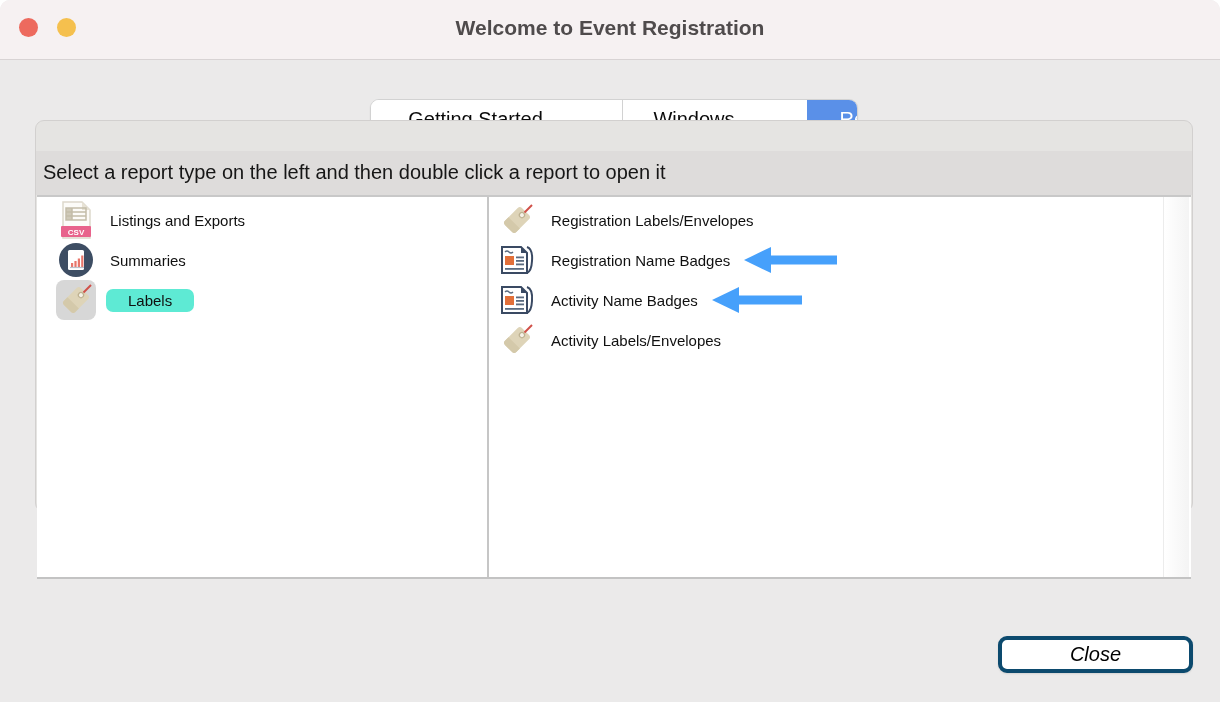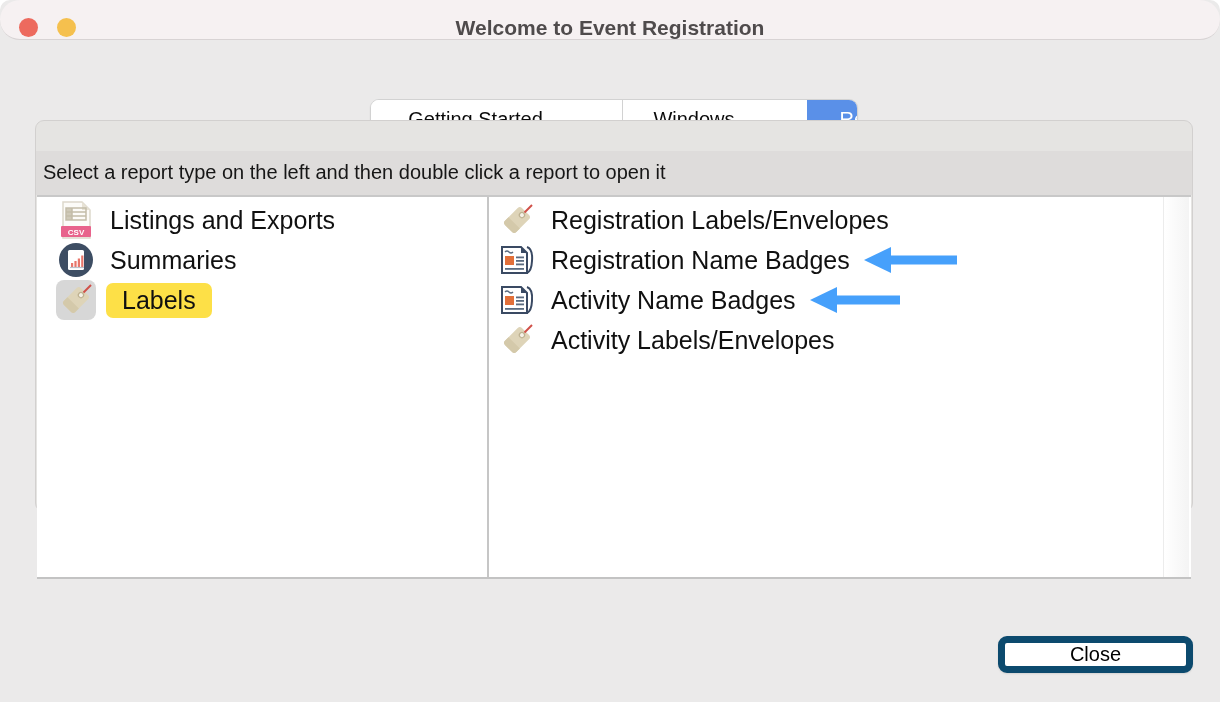--- a/index.html
+++ b/index.html
@@ -1,20 +1,20 @@
 <!DOCTYPE html>
 <html><head>
 <meta charset="utf-8">
 <style>
   * { margin:0; padding:0; box-sizing:border-box; }
   html,body { width:1220px; height:702px; background:#ffffff; font-family:"Liberation Sans", sans-serif; }
   .window { position:absolute; left:0; top:0; width:1220px; height:702px; background:#ebeaea; border-radius:10px 10px 0 0; overflow:hidden; }
 
   
-  .titlebar { position:absolute; left:0; top:0; width:100%; height:40px; background:#f6f1f2; border-bottom:1px solid #d8d3d4;border-radius:28px; }
+  .titlebar { position:absolute; left:0; top:0; width:100%; height:60px; background:#f6f1f2; border-bottom:1px solid #d8d3d4; }
   .titlebar-title { position:absolute; left:0; right:0; top:0; height:56px; line-height:56px; text-align:center; font-size:21px; font-weight:bold; color:#4f4b4c; }
   .light { position:absolute; top:18px; width:19px; height:19px; border-radius:50%; }
   .light-close { left:19px; background:#ed6a5e; }
   .light-min { left:57px; background:#f5c04e; }
 
   
   .tabbar { position:absolute; left:370px; top:99px; width:488px; height:40px; display:flex; background:#ffffff; border:1px solid #d2d2d2; border-radius:9px; overflow:hidden; box-shadow:0 1px 2px rgba(0,0,0,0.07);gap:42px; }
   .tab { flex:0 0 auto; height:100%; display:flex; align-items:center; justify-content:center; font-size:20px; color:#0b0b0b; background:#ffffff; cursor:default; }
   .tab + .tab { border-left:1px solid #d2d2d2; }
   .tab-getting { width:209px; }
@@ -32,28 +32,28 @@
   .pane-left { position:absolute; left:0; top:0; bottom:0; width:450px; }
   .pane-divider { position:absolute; left:450px; top:0; bottom:0; width:2px; background:#c6c6c6; }
   .pane-right { position:absolute; left:452px; right:2px; top:0; bottom:0; }
   .scroll-gutter { position:absolute; right:0; top:0; bottom:0; width:26px; background:linear-gradient(to right,#ffffff,#f4f4f4); border-left:1px solid #ececec; }
 
   .row { position:relative; height:40px; display:flex; align-items:center; }
   .rows { padding-top:3px; }
   .pane-left .row { padding-left:19px; }
   .pane-right .row { padding-left:8px; }
   .icon-box { width:40px; height:40px; display:flex; align-items:center; justify-content:center; border-radius:8px; flex:0 0 auto; }
-  .row-label { margin-left:14px; font-size:25px; color:#101010; white-space:nowrap; }
+  .row-label { margin-left:14px; font-size:15px; color:#101010; white-space:nowrap; }
   .row.selected .icon-box { background:#d7d7d7; }
-  .row.selected .row-label { background:#fde047; border-radius:7px; padding:3px 16px; margin-left:10px; }
+  .row.selected .row-label { background:#5eead4; border-radius:7px; padding:3px 22px; margin-left:10px; }
 
   .arrow { margin-left:14px; flex:0 0 auto; }
 
   
-  .close-btn { position:absolute; left:998px; top:636px; width:195px; height:37px; background:#ffffff; border:7px solid #0c4a6e; border-radius:9px; font-size:20px; color:#000000; box-shadow:0 1px 2px rgba(0,0,0,0.10); font-family:"Liberation Sans", sans-serif; }
+  .close-btn { position:absolute; left:998px; top:636px; width:195px; height:37px; background:#ffffff; border:4px solid #0c4a6e; border-radius:9px; font-size:20px; color:#000000; box-shadow:0 1px 2px rgba(0,0,0,0.10); font-family:"Liberation Sans", sans-serif;font-style:italic; }
 </style>
 </head>
 <body>
 
 <div class="window">
 
   <div class="titlebar">
     <span class="light light-close"></span>
     <span class="light light-min"></span>
     <div class="titlebar-title">Welcome to Event Registration</div>

